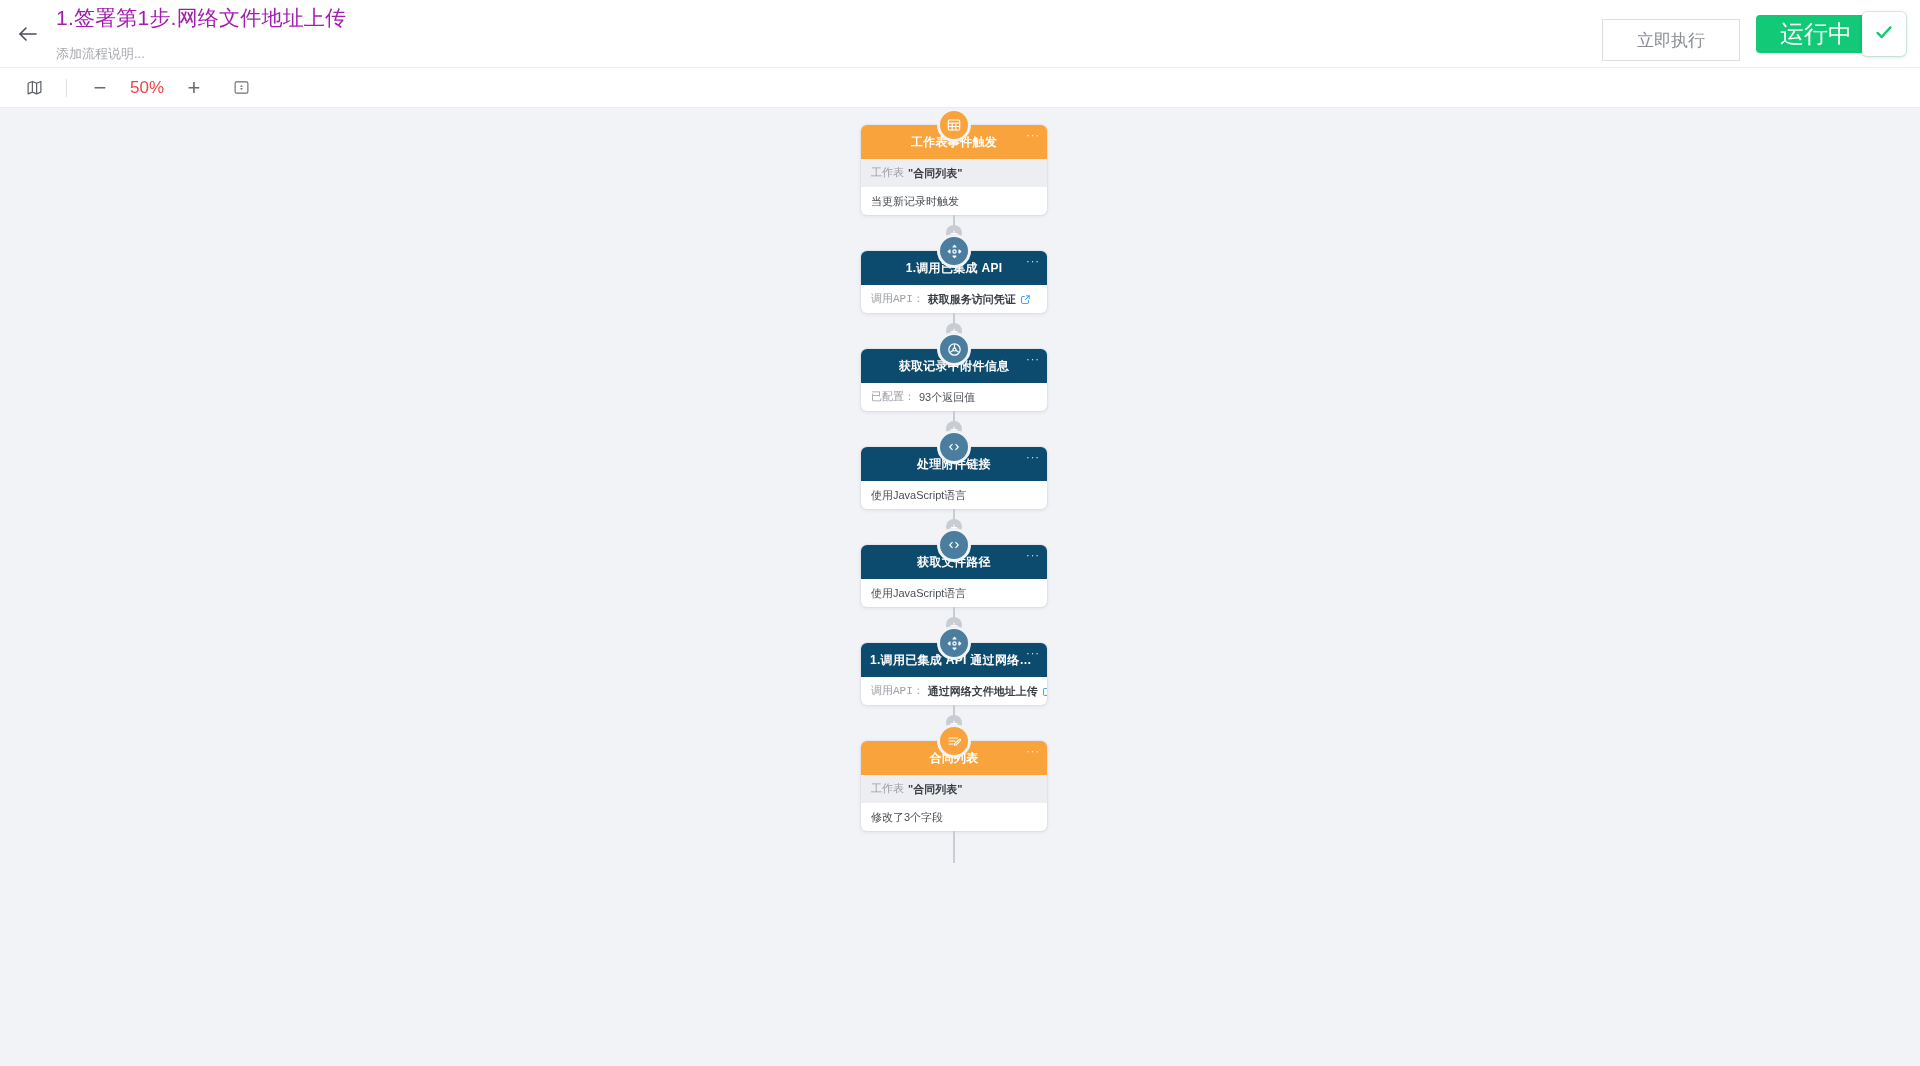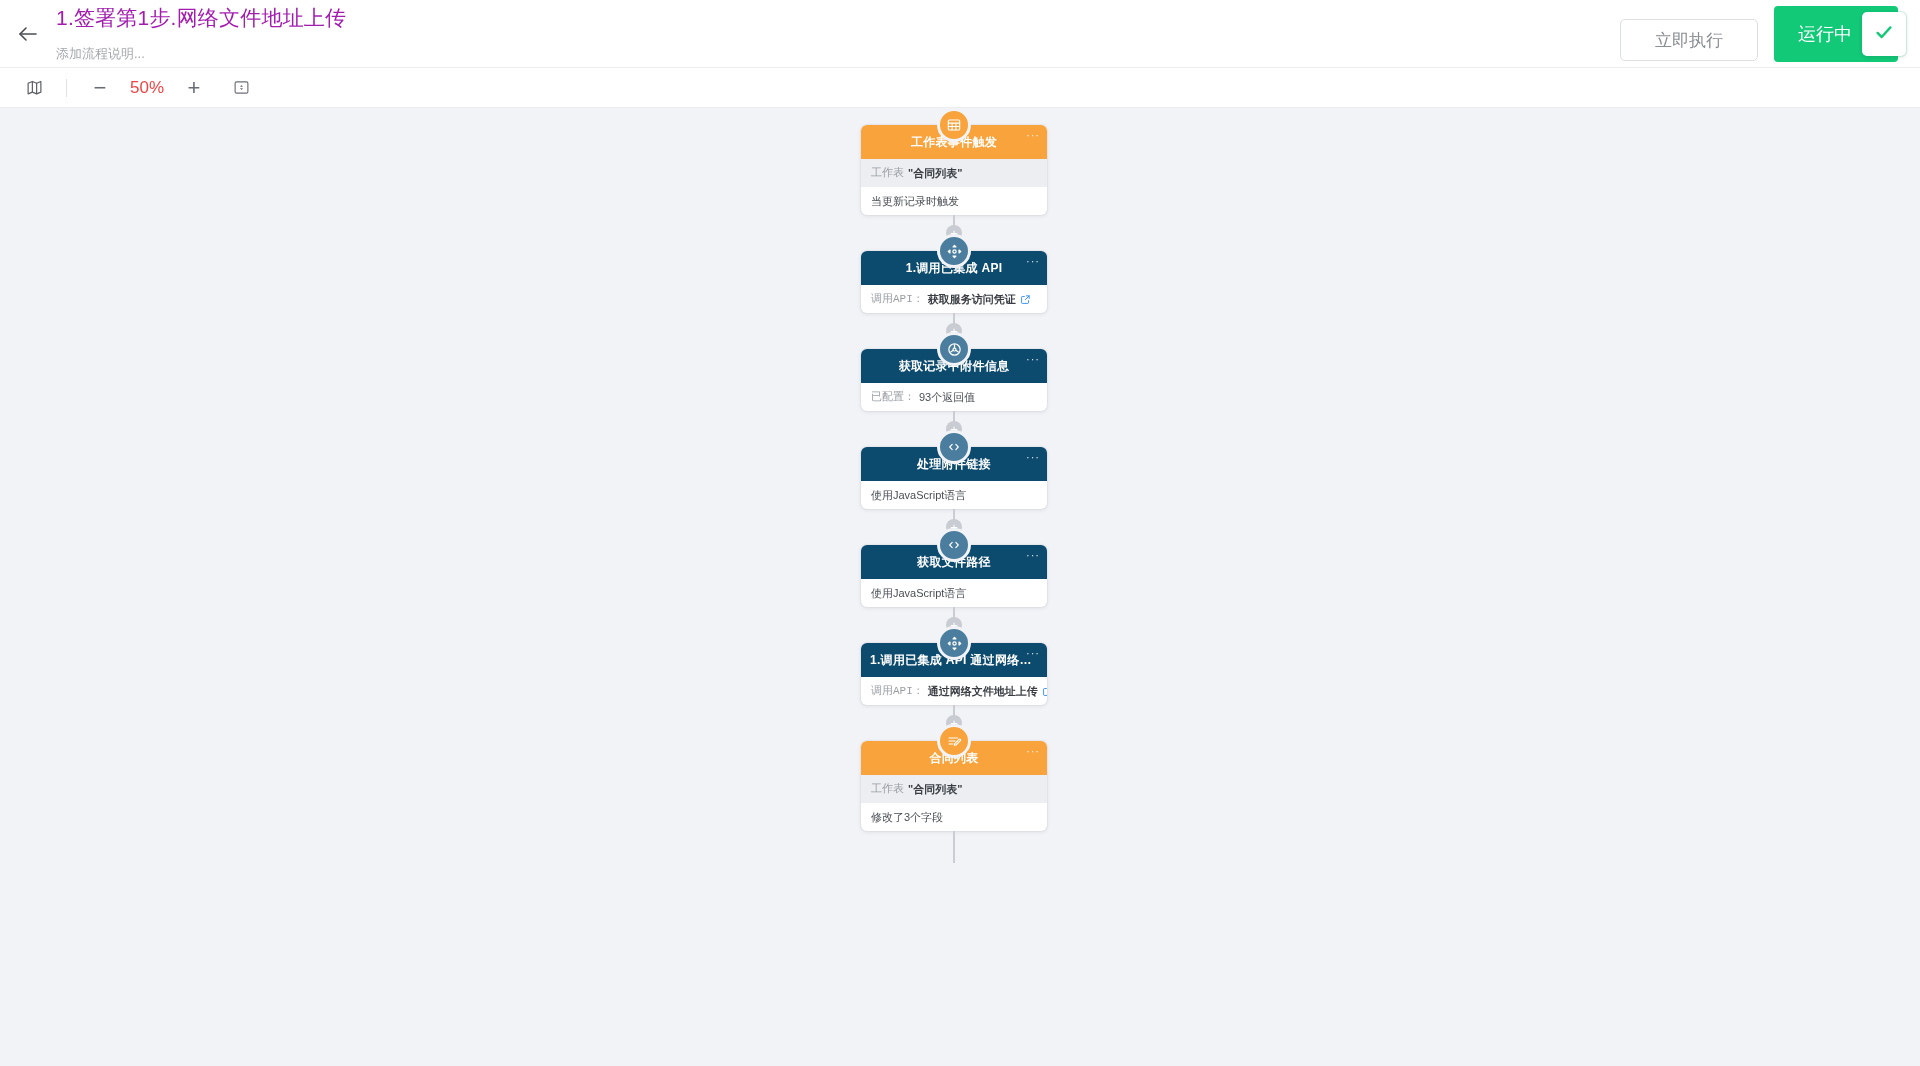--- a/index.html
+++ b/index.html
@@ -73,43 +73,43 @@
     height: 68px;
     display: flex;
     align-items: center;
     gap: 16px;
   }
   .btn-run-now {
     height: 42px;
     min-width: 138px;
     padding: 0 22px;
     border: 1px solid #dcdee2;
-    border-radius: 5px;
+    border-radius: 0;
     background: #ffffff;
     color: #8a8d93;
     font-size: 17px;
     display: flex; align-items: center; justify-content: center;
     cursor: pointer;
     font-family: inherit;
     margin-top: 12px;
   }
   .run-state-group {
     display: flex;
     align-items: center;
     height: 44px;
     position: relative;
   }
   .btn-running {
-    height: 56px;
+    height: 38px;
     padding: 0 24px 0 24px;
     background: #12c978;
     border: none;
     border-radius: 4px;
     color: #ffffff;
-    font-size: 18px;
+    font-size: 24px;
     display: flex; align-items: center;
     cursor: pointer;
     font-family: inherit;
     padding-right: 46px;
   }
   .check-chip {
     position: absolute;
     right: -8px;
     width: 44px; height: 44px;
     background: #ffffff;

